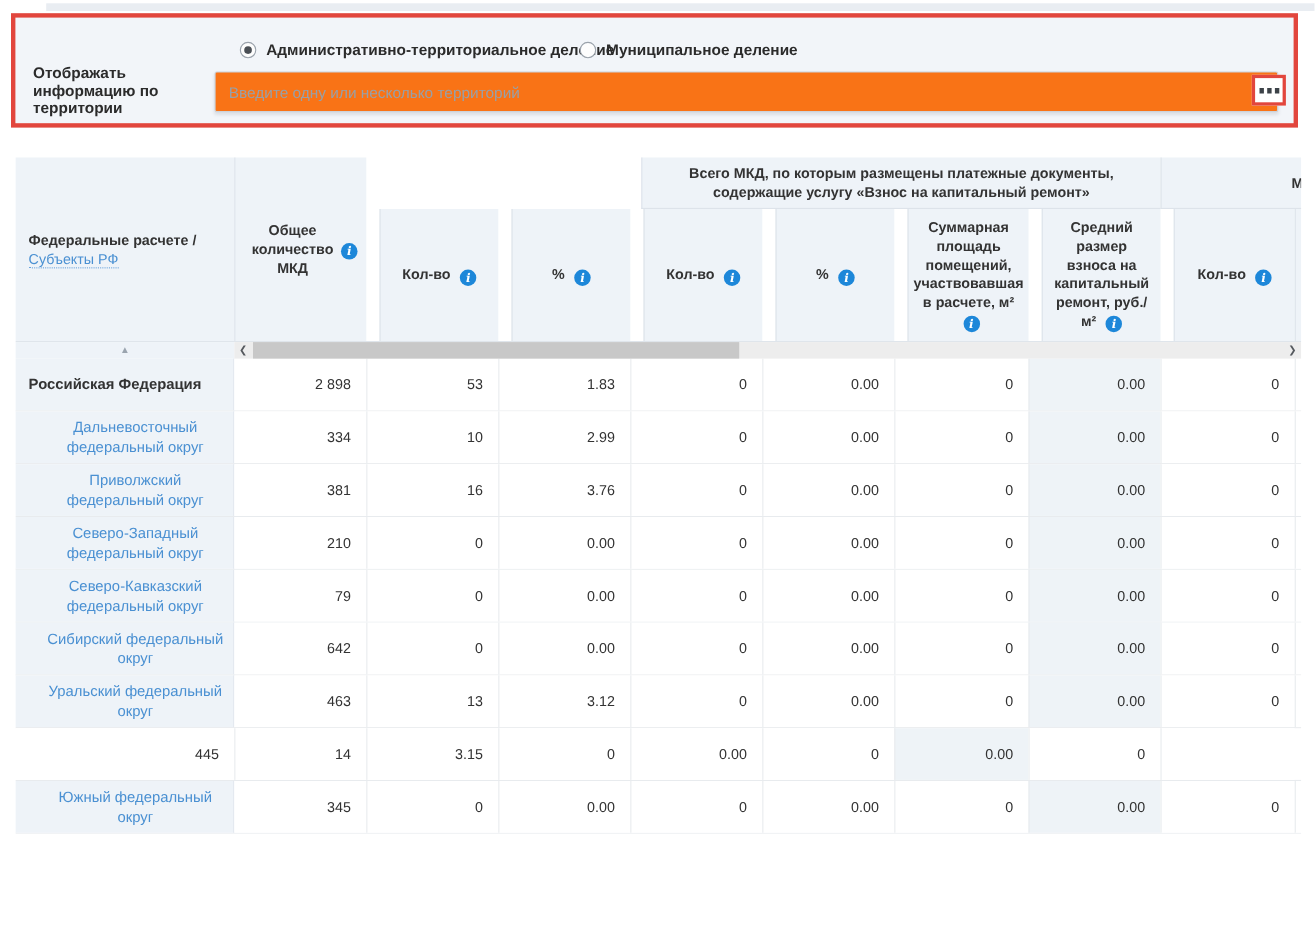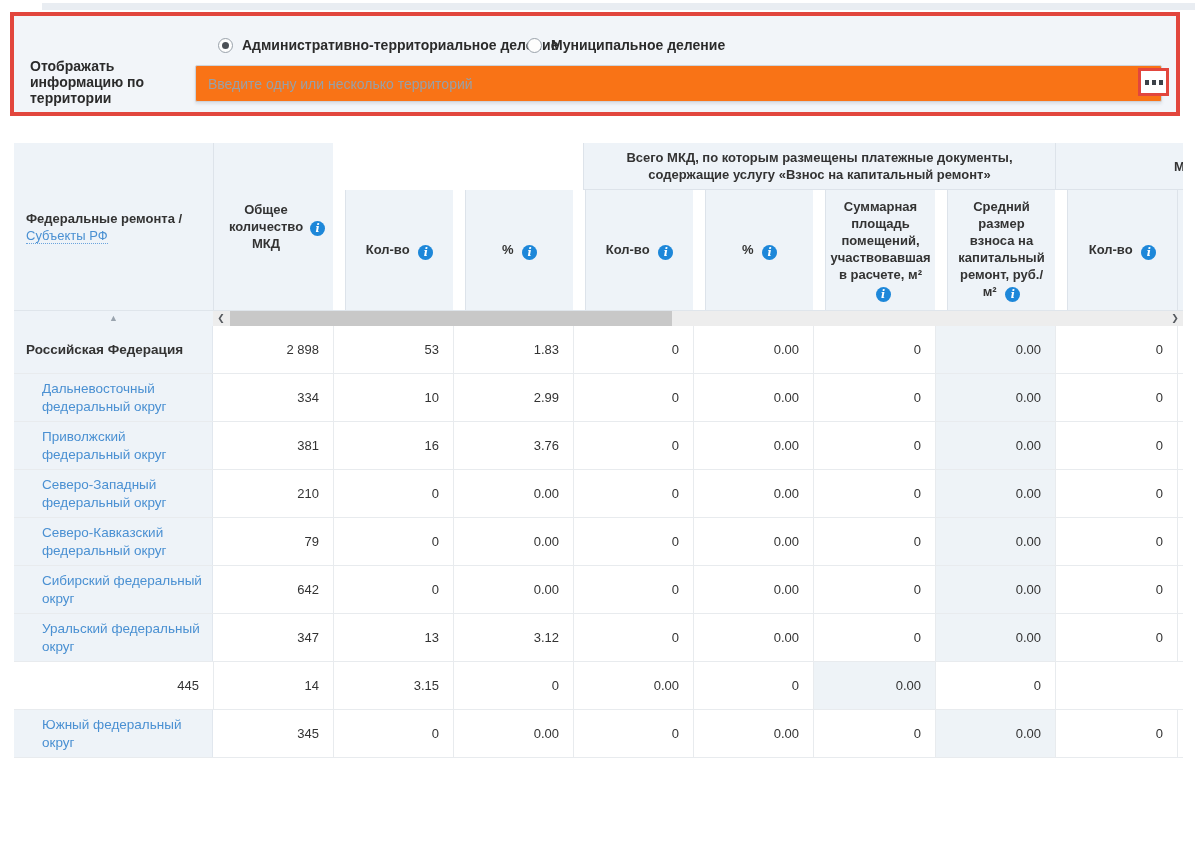--- a/index.html
+++ b/index.html
@@ -62,21 +62,21 @@
   .hscroll .thumb { position:absolute; left:17px; top:0; width:442px; height:15px;
     background:#c8c8c8; cursor:pointer; }
   .scroll-arrow { position:absolute; top:0; width:16px; height:15px; color:#55595e;
     font-size:9px; line-height:15px; text-align:center; cursor:pointer; font-weight:700; }
   .scroll-arrow.left { left:0; }  .scroll-arrow.right { right:0; }
 
   .trow { height:48px; border-bottom:1px solid #e8ebee; }
   .tcell { display:flex; align-items:center; }
   .name-cell { background:#eef3f8; border-right:1px solid #e1e7ee; padding:0 8px 0 12px;
     font-size:13.5px; line-height:18px; }
-  .name-cell.indent { padding-left:28px; }
+  .name-cell.indent { padding-left:28px;text-align:center; }
   .root-name { font-weight:700; color:#333; }
   .row-link { color:#4a90d2; cursor:pointer; text-decoration:none; }
   .num-cell { justify-content:flex-end; padding-right:14px; font-size:13px; color:#333;
     border-left:1px solid #e8ebee; background:#fff; }
   .num-cell.c2 { border-left:none; }
   .num-cell.shaded { background:#eef3f7; }
   .sliver { border-left:1px solid #e8ebee; background:#fff; }
   .hcell.sliver-h { padding:0; }
 </style>
 </head>
@@ -99,21 +99,21 @@
     <span class="dot"></span>
     <span class="dot"></span>
     <span class="dot"></span>
   </div>
 </div>
 
 <div class="table-wrap">
   <div class="thead grid-cols">
     <div class="hcell first">
       <div>
-        <span class="first-line1">Федеральные ремонта /</span><br>
+        <span class="first-line1">Федеральные расчете /</span><br>
         <span class="subjects-link">Субъекты РФ</span>
       </div>
     </div>
     <div class="hcell total-col">
       <span>Общее количество МКД</span>
       <span class="info-icon">i</span>
     </div>
     <div class="hcell group g2">
       <span>Всего МКД, по которым размещены платежные документы, содержащие услугу «Взнос на капитальный ремонт»</span>
     </div>
@@ -238,21 +238,21 @@
         <div class="tcell num-cell">0.00</div>
         <div class="tcell num-cell">0</div>
         <div class="tcell num-cell shaded">0.00</div>
         <div class="tcell num-cell">0</div>
         <div class="tcell sliver"></div>
       </div>
       <div class="trow grid-cols">
         <div class="tcell name-cell indent">
           <span class="row-link">Уральский федеральный округ</span>
         </div>
-        <div class="tcell num-cell c2">347</div>
+        <div class="tcell num-cell c2">463</div>
         <div class="tcell num-cell">13</div>
         <div class="tcell num-cell">3.12</div>
         <div class="tcell num-cell">0</div>
         <div class="tcell num-cell">0.00</div>
         <div class="tcell num-cell">0</div>
         <div class="tcell num-cell shaded">0.00</div>
         <div class="tcell num-cell">0</div>
         <div class="tcell sliver"></div>
       </div>
       <div class="trow grid-cols">

